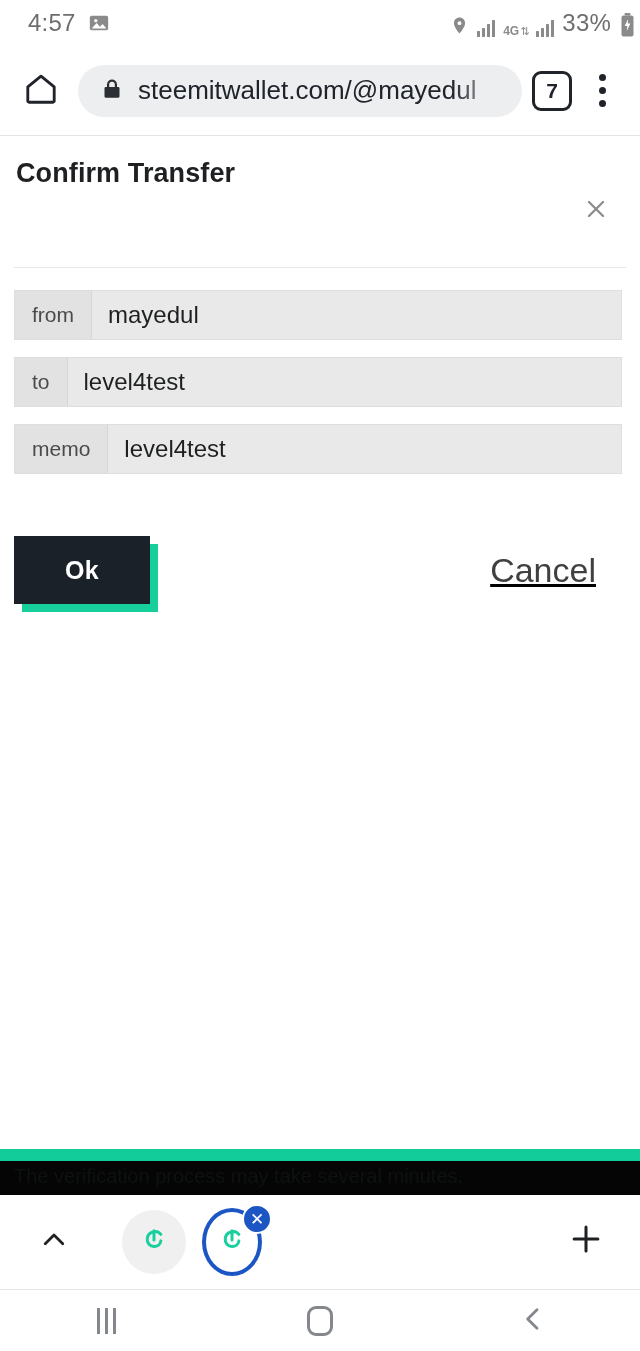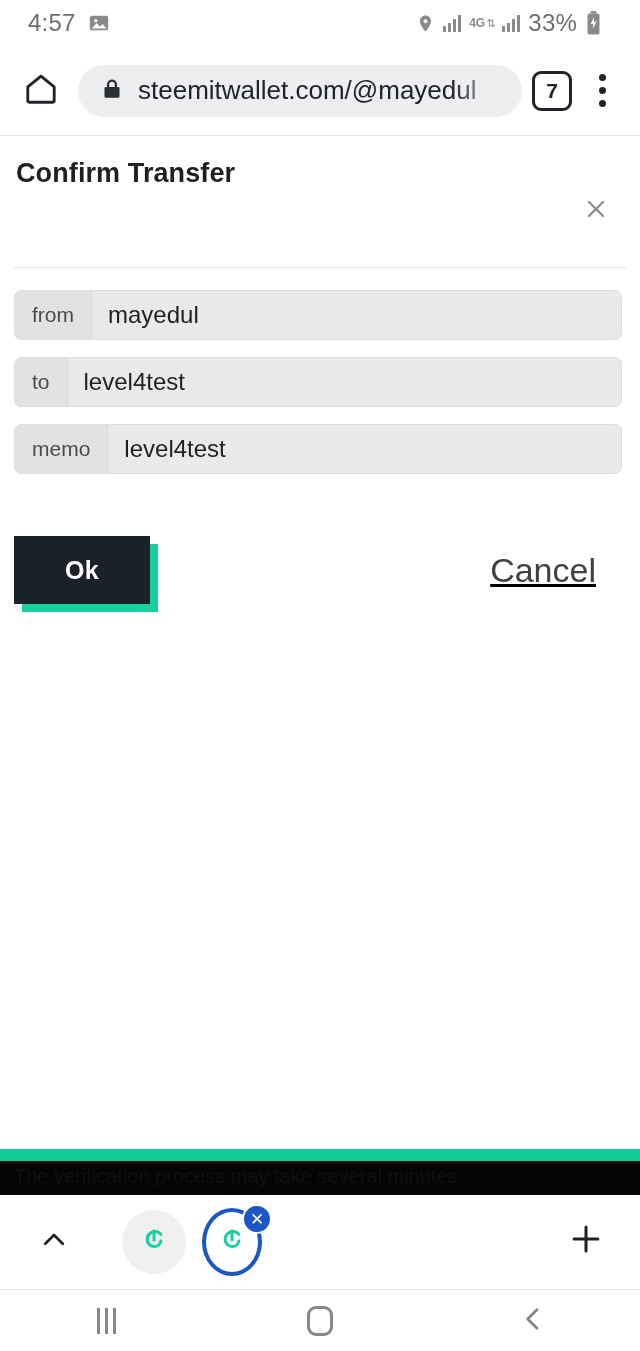--- a/index.html
+++ b/index.html
@@ -8,26 +8,26 @@
     font-family:"Liberation Sans","DejaVu Sans",sans-serif;
     background:#ffffff;
     overflow:hidden;
     position:relative;
   }
 
   
   .status-bar{
     height:46px; width:640px;
     display:flex; align-items:center;
-    padding:0 38px 0 28px;
+    padding:0 4px 0 28px;
     background:#ffffff;
   }
   .status-left{ display:flex; align-items:center; gap:12px; }
   .status-time{ font-size:24px; color:#6e6e6e; letter-spacing:.2px; }
-  .status-right{ margin-left:auto; display:flex; align-items:center; gap:8px; }
+  .status-right{ margin-left:auto; display:flex; align-items:flex-end; gap:8px; }
   .status-pct{ font-size:24px; color:#6e6e6e; letter-spacing:.2px; }
   .ico{ display:inline-block; line-height:0; }
 
   
   .bars{ display:flex; align-items:flex-end; gap:2px; height:17px; }
   .bars i{ display:block; width:3px; background:#8a8a8a; border-radius:.5px; }
   .bars i:nth-child(1){ height:6px; }
   .bars i:nth-child(2){ height:9px; }
   .bars i:nth-child(3){ height:13px; }
   .bars i:nth-child(4){ height:17px; }
@@ -95,21 +95,21 @@
     height:1px; background:#e8e8e8;
     margin:36px 14px 0 14px;
   }
 
   .rows{ padding:22px 18px 0 14px; }
   .frow{
     display:flex; align-items:stretch;
     height:50px; margin-bottom:17px;
     background:#e9e9e9;
     border:1px solid #dedede;
-    border-radius:7px;
+    border-radius:0;
     overflow:hidden;
   }
   .flabel{
     background:#e2e2e2;
     border-right:1px solid #d6d6d6;
     display:flex; align-items:center; justify-content:center;
     padding:0 17px;
     font-size:21px; color:#4b4b4b;
     flex:none;
   }

